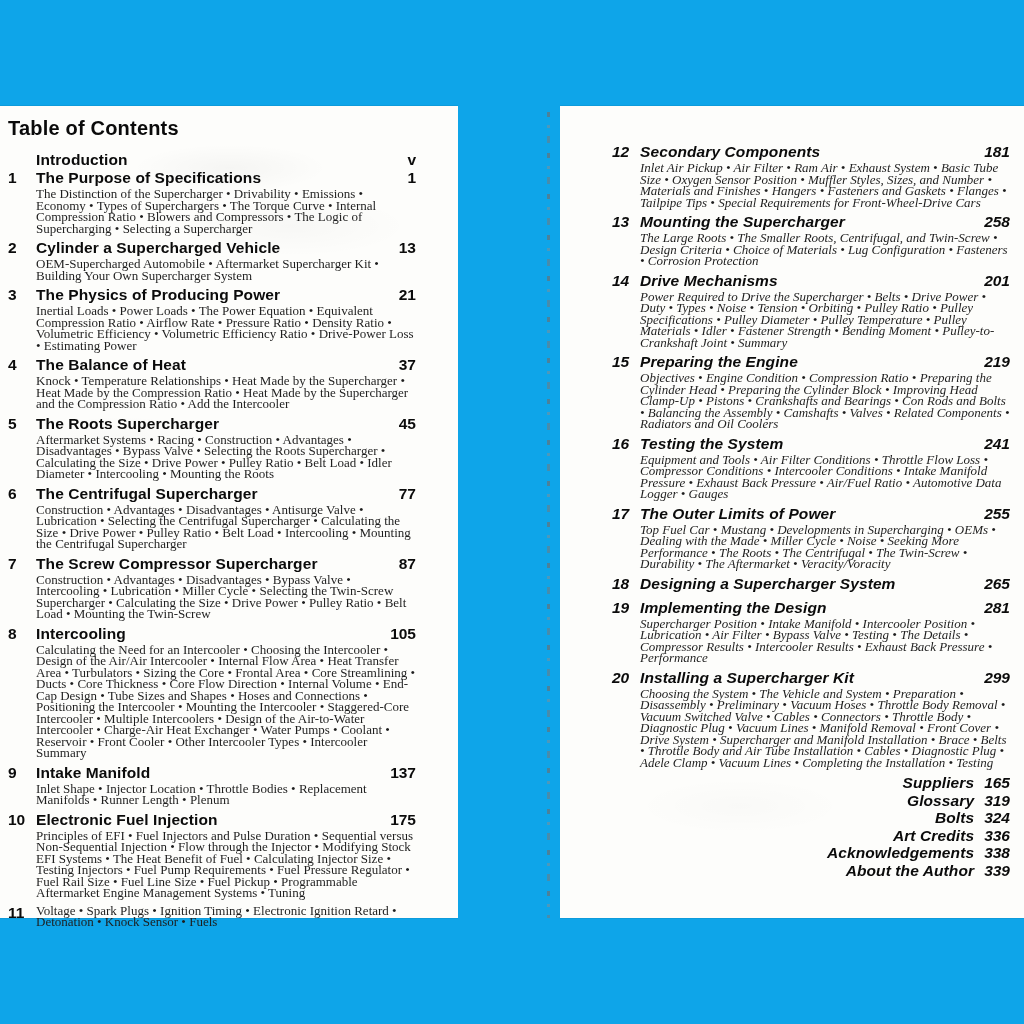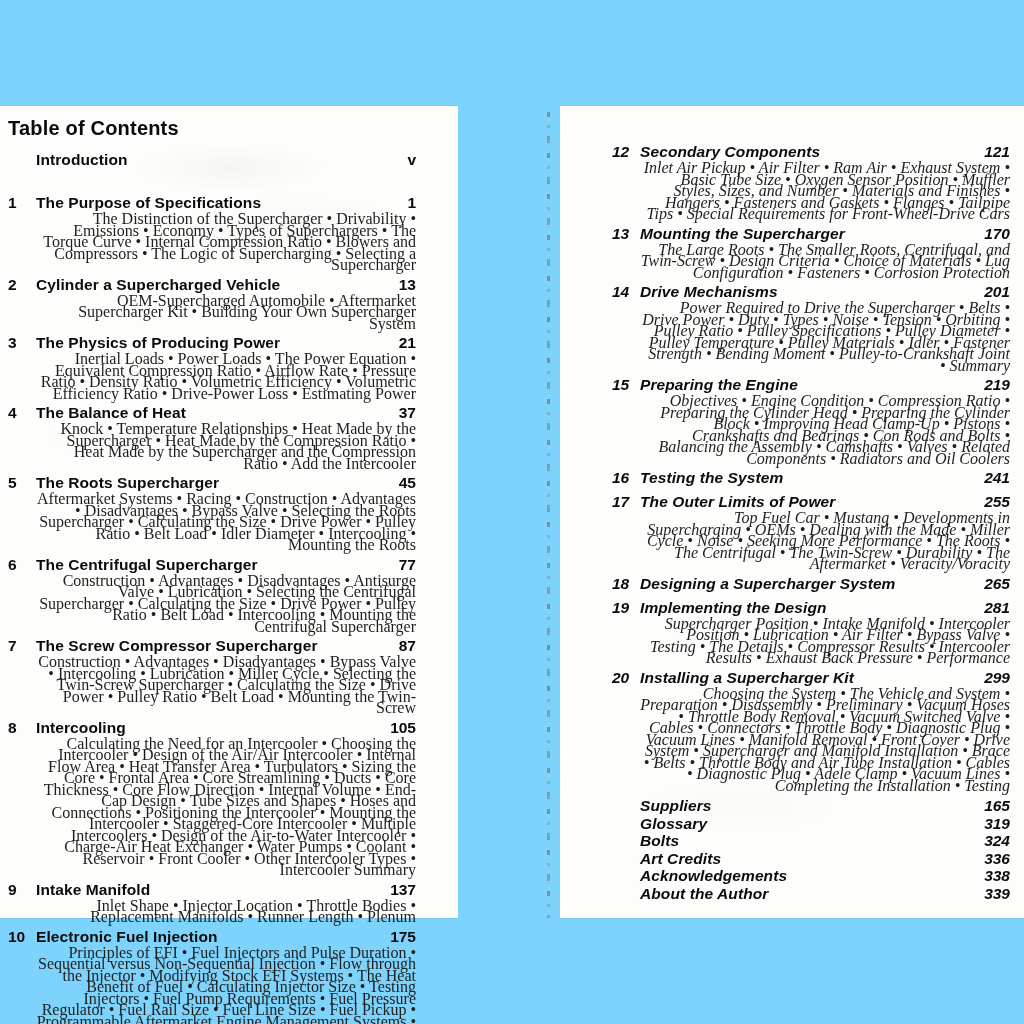--- a/index.html
+++ b/index.html
@@ -2,21 +2,21 @@
 <html><head>
 <meta charset="utf-8">
 <style>
   html, body { margin: 0; padding: 0; }
   body {
     width: 1024px; height: 1024px;
     background: #ffffff;
     font-family: "Liberation Sans", sans-serif;
     overflow: hidden;
   }
-  .spread { position: relative; width: 1024px; height: 1024px; background: #7dd3fc; }
+  .spread { position: relative; width: 1024px; height: 1024px; background: #0ea5e9; }
 
   .page {
     position: absolute;
     top: 106px;
     height: 812px;
     box-sizing: border-box;
     background-color: #fdfdfb;
     box-shadow: 0 -1px 0 rgba(0,0,0,0.06), 0 1px 0 rgba(0,0,0,0.06);
   }
   .page.left {
@@ -72,27 +72,26 @@
     flex: 1;
     font-weight: 700; font-size: 15.5px; line-height: 16px;
     color: #0b0b0b; letter-spacing: 0.1px;
   }
   .pg {
     font-weight: 700; font-size: 15.5px; line-height: 16px;
     color: #0b0b0b; margin-left: 10px; white-space: nowrap;
   }
   .topics {
     font-family: "Liberation Serif", serif;
-    font-size: 16px; line-height: 11.5px;
+    font-size: 13px; line-height: 11.5px;
     color: #1e1e1e;
-    text-align: right;
-  }
-
-  .entry.frontmatter { margin-bottom: 25px; }
-  .entry.backmatter { margin-bottom: 0; }
+  }
+
+  .entry.frontmatter { margin-bottom: 0; }
+  .entry.backmatter { margin-bottom: 0; text-align: right; }
   .entry.backmatter .trow { margin-bottom: 0; }
   .entry.backmatter .title, .entry.backmatter .pg { line-height: 17.5px; }
 </style>
 </head>
 <body>
 
 <div class="spread">
 
   <div class="page left">
     <h1 class="toc-heading">Table of Contents</h1>
@@ -227,32 +226,32 @@
 
   <div class="gutter-line"></div>
 
   <div class="page right">
 
     <div class="entry">
       <div class="num">12</div>
       <div class="body">
         <div class="trow">
           <div class="title">Secondary Components</div>
-          <div class="pg">121</div>
+          <div class="pg">181</div>
         </div>
         <div class="topics">Inlet Air Pickup • Air Filter • Ram Air • Exhaust System • Basic Tube Size • Oxygen Sensor Position • Muffler Styles, Sizes, and Number • Materials and Finishes • Hangers • Fasteners and Gaskets • Flanges • Tailpipe Tips • Special Requirements for Front-Wheel-Drive Cars</div>
       </div>
     </div>
 
     <div class="entry">
       <div class="num">13</div>
       <div class="body">
         <div class="trow">
           <div class="title">Mounting the Supercharger</div>
-          <div class="pg">170</div>
+          <div class="pg">258</div>
         </div>
         <div class="topics">The Large Roots • The Smaller Roots, Centrifugal, and Twin-Screw • Design Criteria • Choice of Materials • Lug Configuration • Fasteners • Corrosion Protection</div>
       </div>
     </div>
 
     <div class="entry">
       <div class="num">14</div>
       <div class="body">
         <div class="trow">
           <div class="title">Drive Mechanisms</div>
@@ -273,20 +272,21 @@
       </div>
     </div>
 
     <div class="entry">
       <div class="num">16</div>
       <div class="body">
         <div class="trow">
           <div class="title">Testing the System</div>
           <div class="pg">241</div>
         </div>
+        <div class="topics">Equipment and Tools • Air Filter Conditions • Throttle Flow Loss • Compressor Conditions • Intercooler Conditions • Intake Manifold Pressure • Exhaust Back Pressure • Air/Fuel Ratio • Automotive Data Logger • Gauges</div>
       </div>
     </div>
 
     <div class="entry">
       <div class="num">17</div>
       <div class="body">
         <div class="trow">
           <div class="title">The Outer Limits of Power</div>
           <div class="pg">255</div>
         </div>

